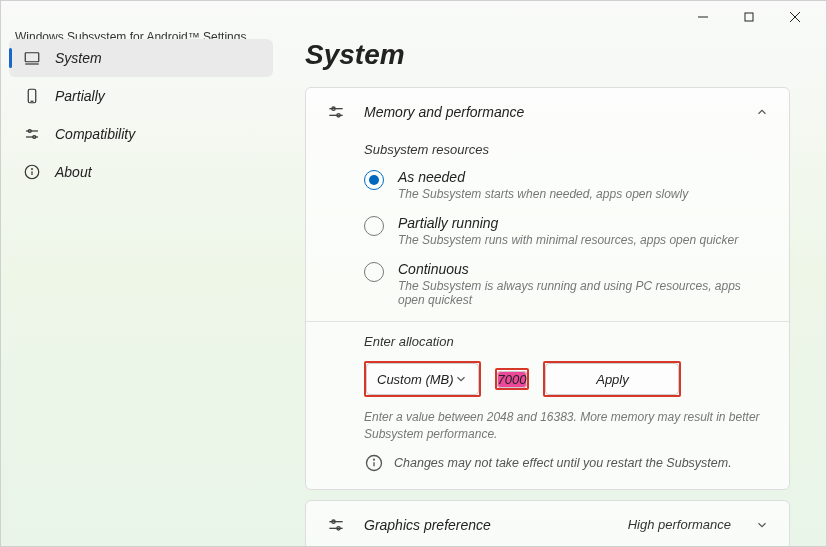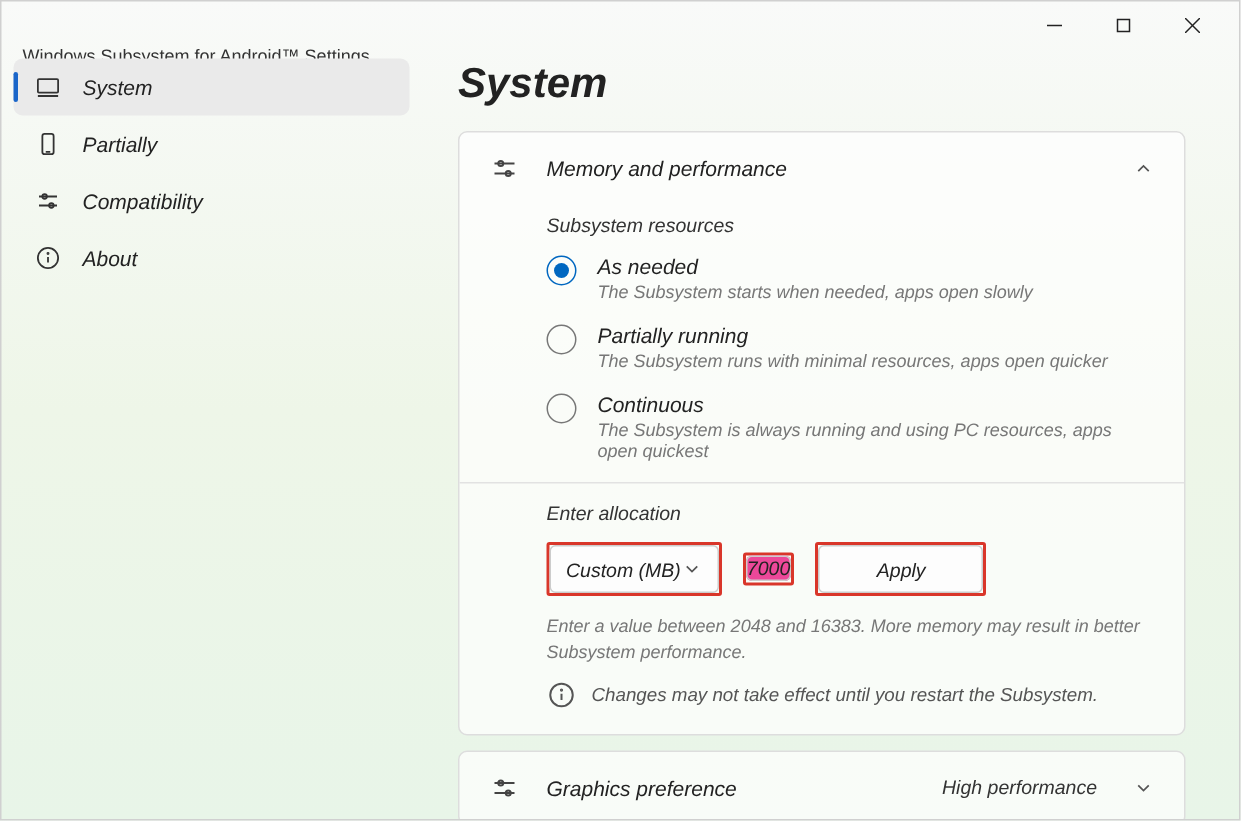--- a/index.html
+++ b/index.html
@@ -38,21 +38,21 @@
 .radio.checked::after { content: ""; width: 10px; height: 10px; background: #0067c0; border-radius: 50%; }
 .radio-text .opt-title { font-size: 14px; color: #222; }
 .radio-text .opt-desc { font-size: 12px; color: #777; margin-top: 2px; }
 
 .divider { height: 1px; background: #e2e2e2; margin: 4px -20px 12px -58px; }
 
 .alloc-row { display: flex; gap: 14px; align-items: center; margin: 10px 0 12px 0; }
 .highlight { border: 2.5px solid #d9362a; border-radius: 2px; }
 .select { display: flex; align-items: center; justify-content: space-between; height: 32px; padding: 0 10px; font-size: 13px; color: #222; min-width: 110px; background: #fdfdfd; border: 1px solid #ccc; border-radius: 4px; }
 .num-input { height: 32px; width: 56px; text-align: center; font-size: 13px; color: #222; background: #ec4899; border: 1px solid #ccc; border-radius: 4px; }
-.apply-btn { height: 32px; width: 110px; font-size: 13px; color: #222; background: #fdfdfd; border: 1px solid #ccc; border-radius: 4px; display: flex; align-items: center; justify-content: center; }
+.apply-btn { height: 32px; width: 134px; font-size: 13px; color: #222; background: #fdfdfd; border: 1px solid #ccc; border-radius: 4px; display: flex; align-items: center; justify-content: center; }
 
 .hint { font-size: 12px; color: #777; line-height: 1.4; margin-bottom: 10px; }
 .info-row { display: flex; gap: 10px; align-items: center; font-size: 12.5px; color: #555; }
 .info-row .card-icon { color: #555; }
 </style>
 </head>
 <body>
 
 <div class="titlebar">
   <div class="titlebar-title">Windows Subsystem for Android™ Settings</div>

